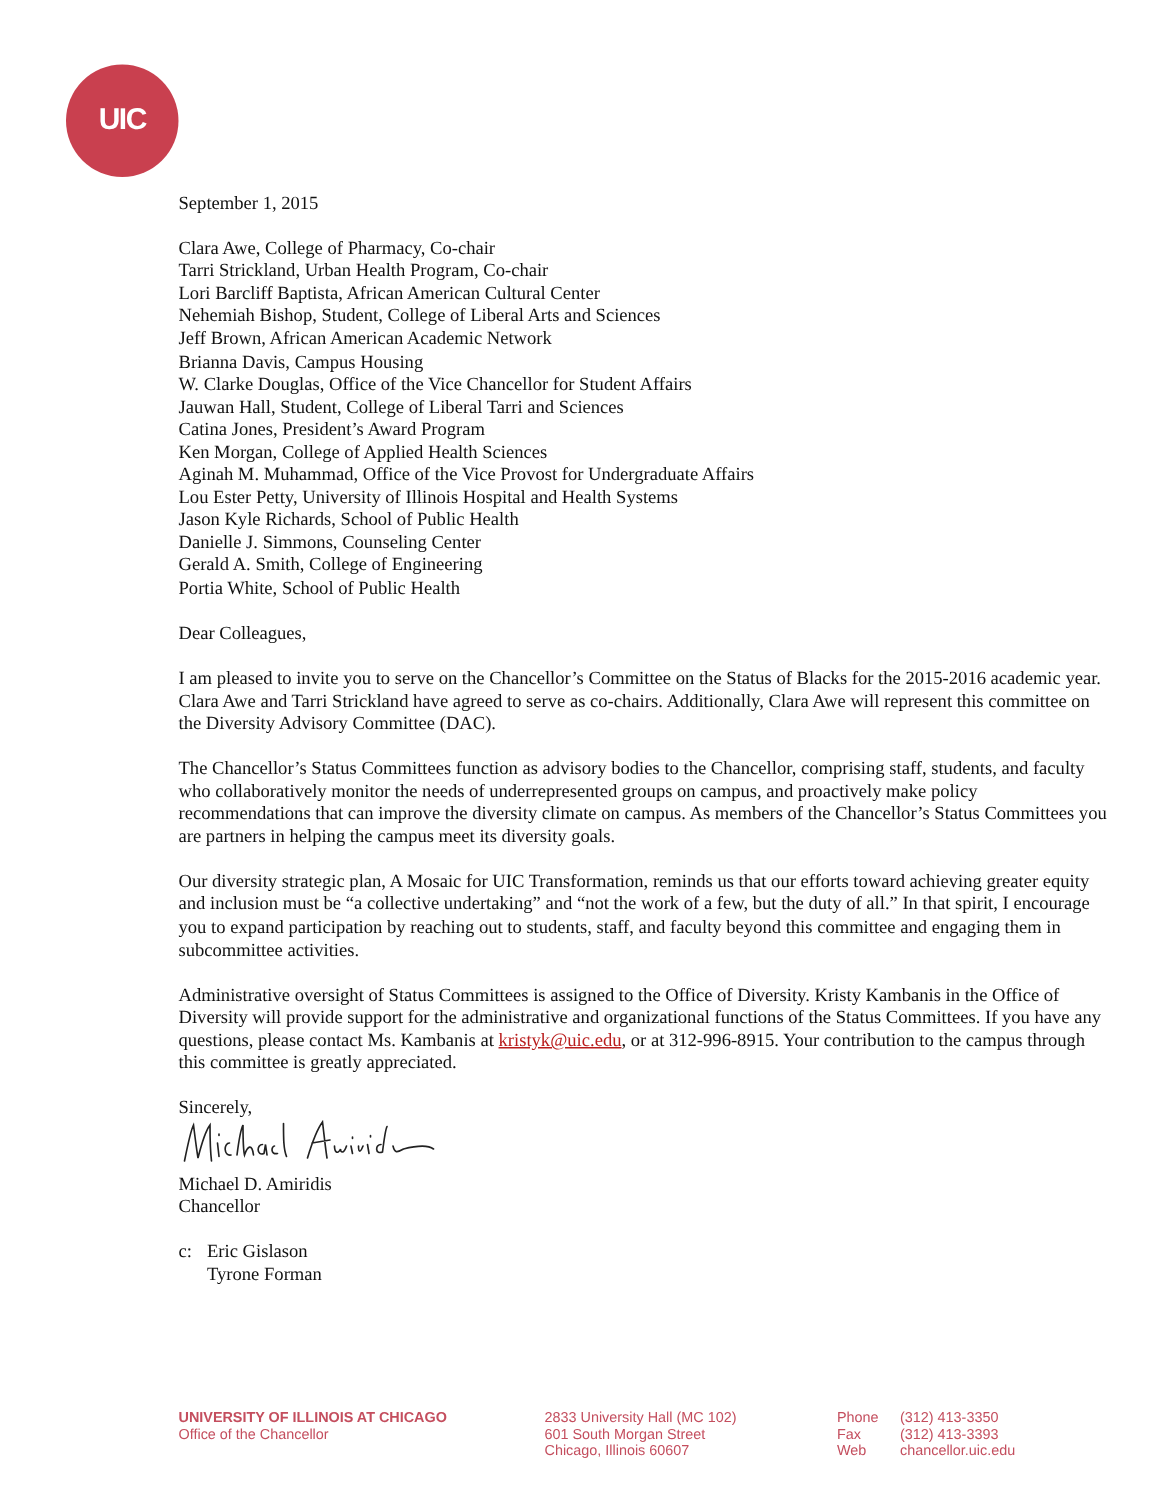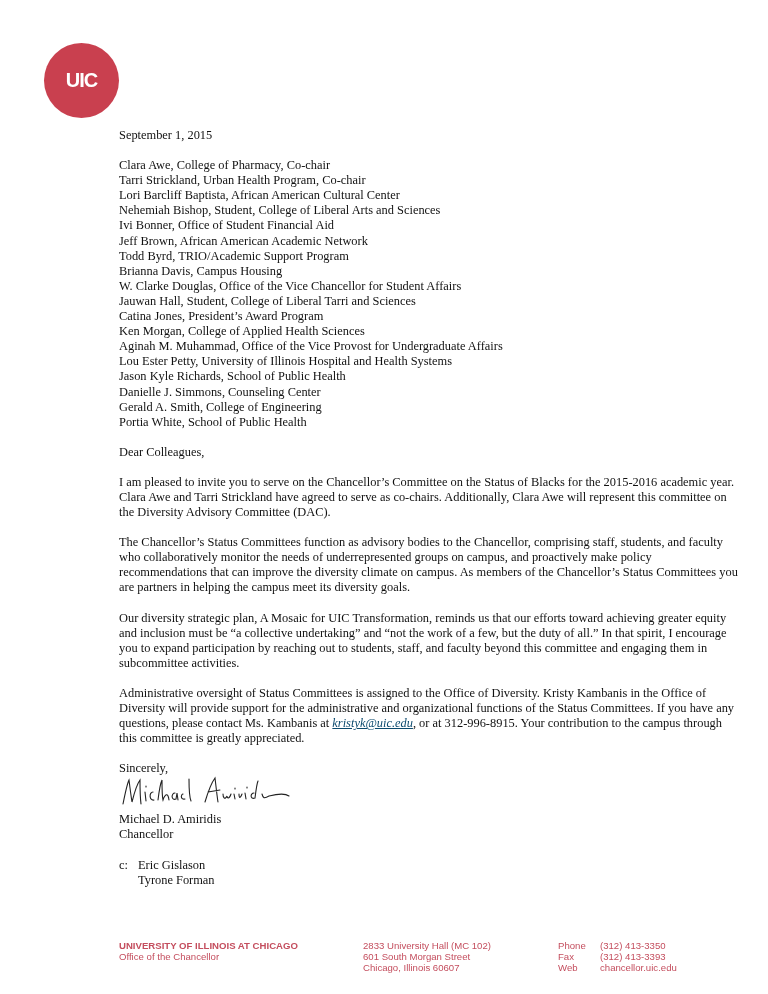--- a/index.html
+++ b/index.html
@@ -16,21 +16,21 @@
   }
   .letter {
     position: absolute; left: 119px; top: 128px; width: 620px;
     font-family: "Liberation Serif", serif; font-size: 12.4px; line-height: 15.1px;
     color: #111;
   }
   .letter p { margin: 0; }
   .gap { height: 15px; }
   .recipients div { white-space: nowrap; }
   .para { margin: 0; }
-  a.email { color: #0c4a6e; text-decoration: underline; font-style: italic; }
+  a.email { color: #b91c1c; text-decoration: underline; }
   .signature {
     height: 36px; position: relative;
   }
   .signature svg { position: absolute; left: 0; top: -2px; }
   .cc { display: flex; }
   .cc .lbl { width: 19px; }
   .footer {
     position: absolute; left: 119px; top: 940px; width: 600px;
     font-family: "Liberation Sans", sans-serif; font-size: 9.6px; line-height: 11.2px;
     color: #c44e5e;
@@ -51,23 +51,21 @@
   </div>
 
   <div class="letter">
     <p>September 1, 2015</p>
     <div class="gap"></div>
     <div class="recipients">
       <div>Clara Awe, College of Pharmacy, Co-chair</div>
       <div>Tarri Strickland, Urban Health Program, Co-chair</div>
       <div>Lori Barcliff Baptista, African American Cultural Center</div>
       <div>Nehemiah Bishop, Student, College of Liberal Arts and Sciences</div>
-      <div>Ivi Bonner, Office of Student Financial Aid</div>
       <div>Jeff Brown, African American Academic Network</div>
-      <div>Todd Byrd, TRIO/Academic Support Program</div>
       <div>Brianna Davis, Campus Housing</div>
       <div>W. Clarke Douglas, Office of the Vice Chancellor for Student Affairs</div>
       <div>Jauwan Hall, Student, College of Liberal Tarri and Sciences</div>
       <div>Catina Jones, President’s Award Program</div>
       <div>Ken Morgan, College of Applied Health Sciences</div>
       <div>Aginah M. Muhammad, Office of the Vice Provost for Undergraduate Affairs</div>
       <div>Lou Ester Petty, University of Illinois Hospital and Health Systems</div>
       <div>Jason Kyle Richards, School of Public Health</div>
       <div>Danielle J. Simmons, Counseling Center</div>
       <div>Gerald A. Smith, College of Engineering</div>

